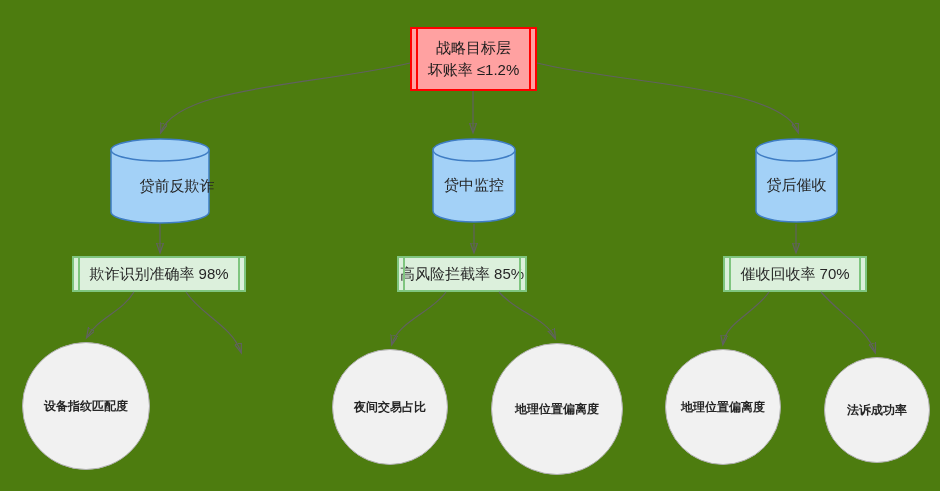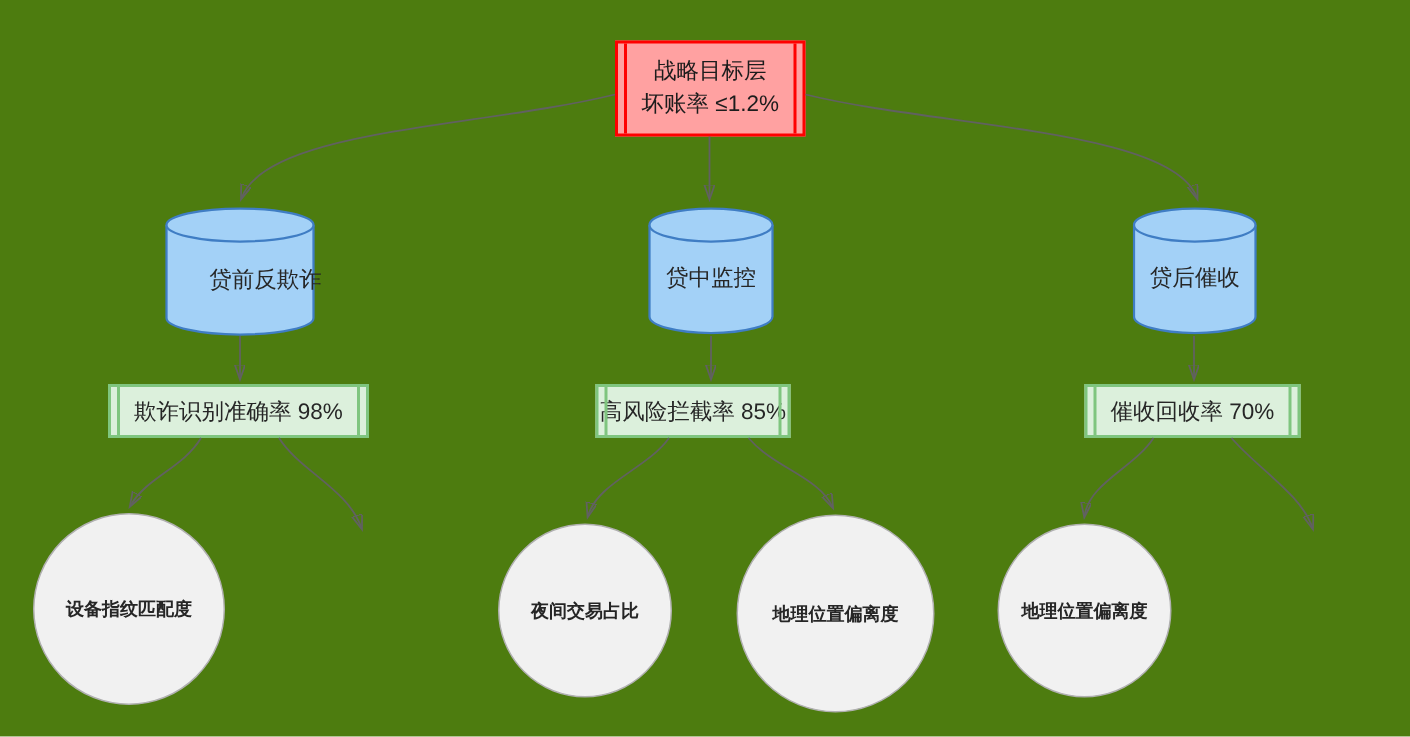--- a/index.html
+++ b/index.html
@@ -111,14 +111,17 @@
   </div>
   <div class="factor" style="left:332px;top:349px;width:116px;height:116px;">
     <span>夜间交易占比</span>
   </div>
   <div class="factor" style="left:491px;top:343px;width:132px;height:132px;">
     <span>地理位置偏离度</span>
   </div>
   <div class="factor" style="left:665px;top:349px;width:116px;height:116px;">
     <span>地理位置偏离度</span>
   </div>
+  <div class="factor" style="left:824px;top:357px;width:106px;height:106px;">
+    <span>法诉成功率</span>
+  </div>
 
 </div>
 
 </body></html>

